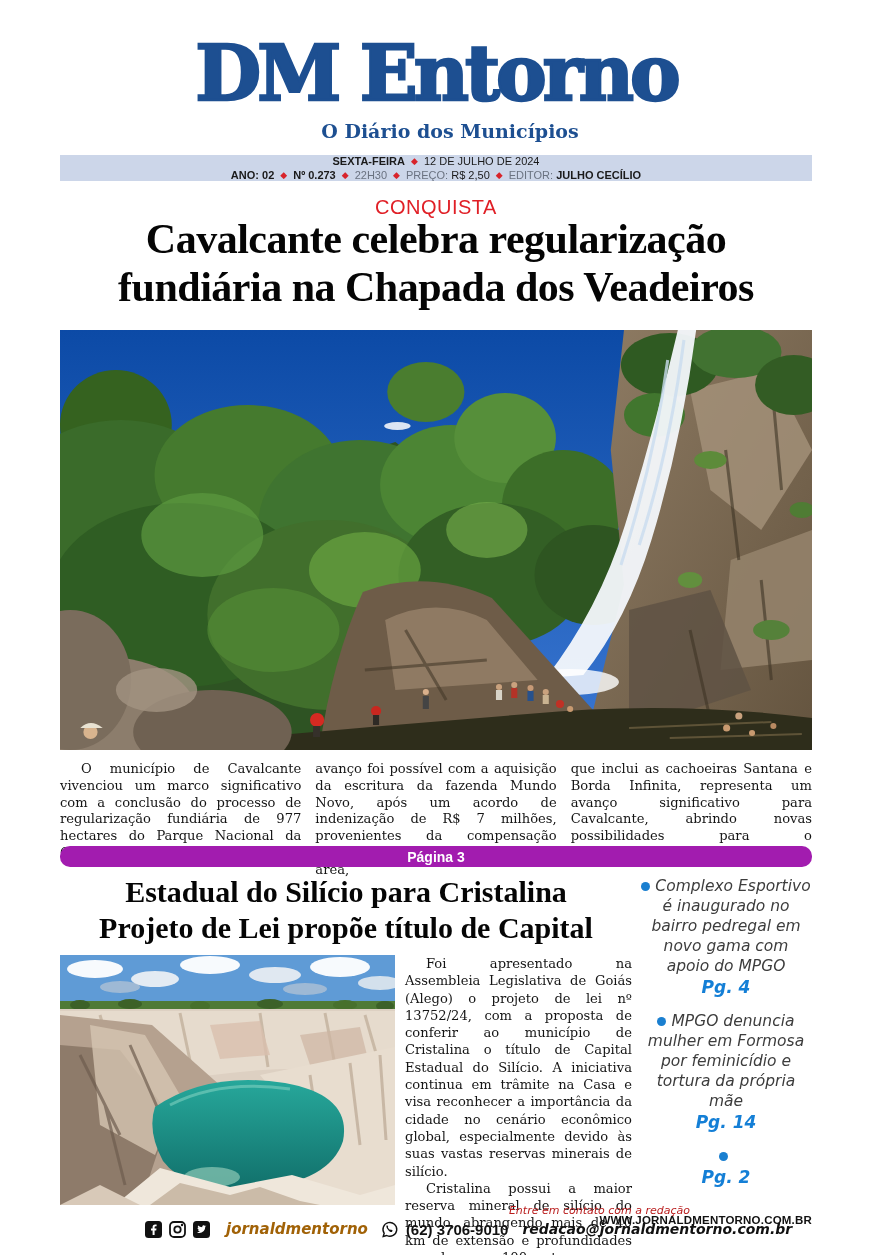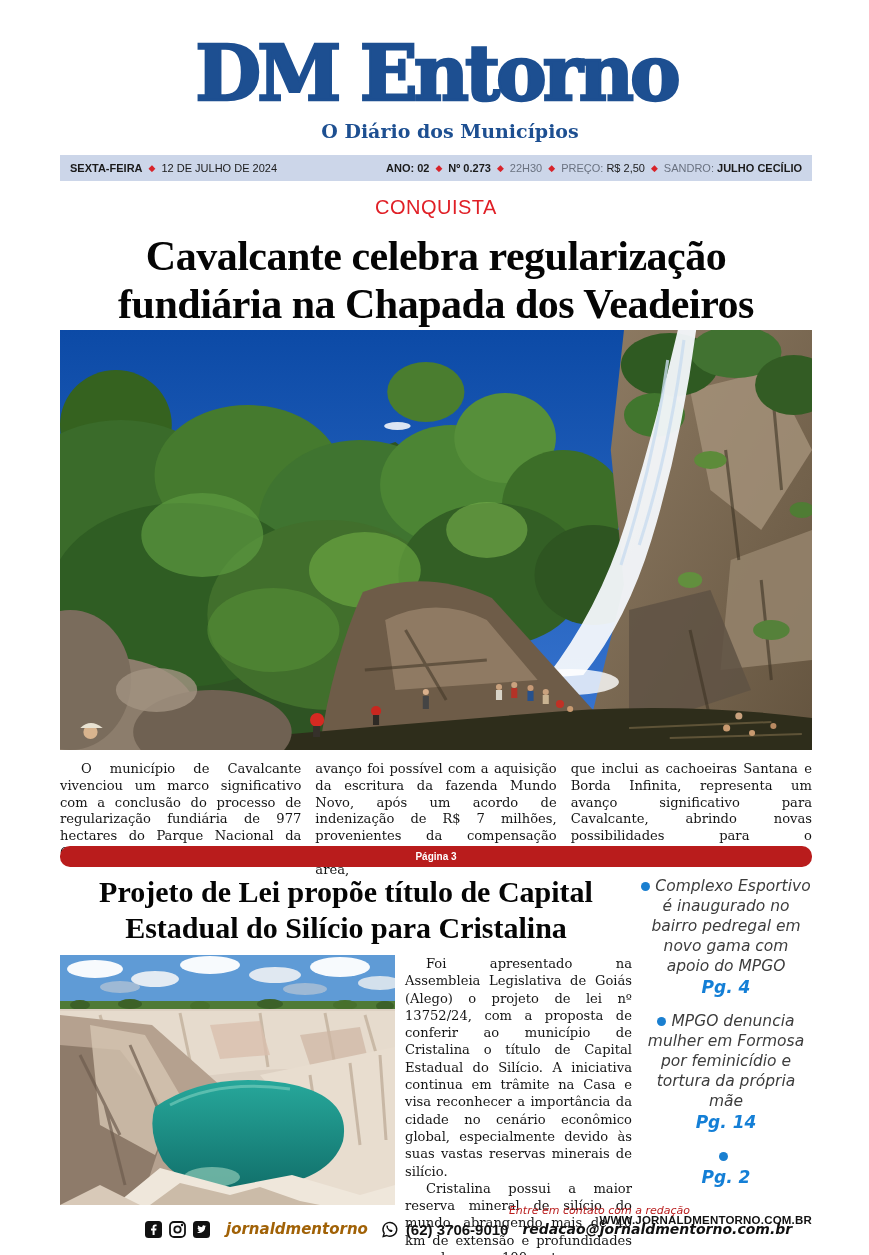--- a/index.html
+++ b/index.html
@@ -9,39 +9,39 @@
 
   
   .masthead { top:28px; height:128px; text-align:center; }
   .logo { font-family:"DejaVu Serif", serif; font-weight:bold; font-size:76px; line-height:92px;
           color:#1d4f91; letter-spacing:-4px; -webkit-text-stroke:2.5px #1d4f91; }
   .tagline { font-family:"DejaVu Serif", serif; font-weight:bold; font-size:19px; color:#1d4f91;
              margin-top:0px; transform:translateX(14px); }
 
   
   .datebar { top:155px; height:26px; background:#ccd6e9; display:flex; align-items:center;
-             justify-content:space-between; padding:0 10px; font-size:11px; color:#1a1a1a; }
+             justify-content:space-between; padding:0 10px; font-size:11px; color:#1a1a1a;flex-direction:column; }
   .datebar .seg { display:flex; align-items:center; white-space:nowrap; }
   .datebar .b { font-weight:bold; }
   .datebar .gray { color:#6a7280; }
   .diamond { color:#d8232a; font-size:9px; margin:0 6px; }
 
   
   .kicker { top:196px; text-align:center; font-weight:normal; font-size:20px; color:#e01f26; letter-spacing:.5px; }
-  .headline1 { top:232px; text-align:center; font-family:"Liberation Serif", serif; font-weight:bold;
+  .headline1 { top:215px; text-align:center; font-family:"Liberation Serif", serif; font-weight:bold;
                font-size:42px; line-height:48px; color:#050505; letter-spacing:-.5px; }
   .photo1 { top:330px; height:420px; }
   .photo1 svg, .photo2 svg { width:100%; height:100%; display:block; }
 
   .cols { top:761px; height:84px; display:grid; grid-template-columns:1fr 1fr 1fr; column-gap:14px;
           font-family:"DejaVu Serif", serif; font-size:13.1px; line-height:16.8px; text-align:justify; color:#151515; }
   .cols .indent { text-indent:1.6em; }
 
-  .pagebar { top:846px; height:21px; background:#b91c1c; border-radius:10px; display:flex;
-             align-items:center; justify-content:center; color:#fff; font-weight:bold; font-size:10px; }
+  .pagebar { top:846px; height:21px; background:#a21caf; border-radius:10px; display:flex;
+             align-items:center; justify-content:center; color:#fff; font-weight:bold; font-size:14px; }
 
   
   .section2 { top:874px; height:332px; }
   .leftzone { position:absolute; left:0; top:0; width:572px; }
   .headline2 { text-align:center; font-family:"Liberation Serif", serif; font-weight:bold;
                font-size:30px; line-height:36px; color:#050505; }
   .mediarow { position:absolute; top:81px; left:0; width:572px; height:250px;padding-left:8px; }
   .photo2 { position:absolute; left:0; top:0; width:335px; height:250px; }
   .story2text { position:absolute; left:345px; top:0; width:227px; font-family:"DejaVu Serif", serif;
                 font-size:13.1px; line-height:17.3px; text-align:justify; color:#151515; }
@@ -88,21 +88,21 @@
     <span class="seg">
       <span class="b">ANO: 02</span>
       <span class="diamond">◆</span>
       <span class="b">Nº 0.273</span>
       <span class="diamond">◆</span>
       <span class="gray">22H30</span>
       <span class="diamond">◆</span>
       <span class="gray">PREÇO:</span>&nbsp;
       <span>R$ 2,50</span>
       <span class="diamond">◆</span>
-      <span class="gray">SANDRO:</span>&nbsp;
+      <span class="gray">EDITOR:</span>&nbsp;
       <span class="b">JULHO CECÍLIO</span>
     </span>
   </div>
 
   <div class="content kicker">CONQUISTA</div>
   <div class="content headline1">
     <div>Cavalcante celebra regularização</div>
     <div>fundiária na Chapada dos Veadeiros</div>
   </div>
 
@@ -203,22 +203,22 @@
     <div class="indent">O município de Cavalcante vivenciou um marco significativo com a conclusão do processo de regularização fundiária de 977 hectares do Parque Nacional da Chapada dos Veadeiros. Esse</div>
     <div>avanço foi possível com a aquisição da escritura da fazenda Mundo Novo, após um acordo de indenização de R$ 7 milhões, provenientes da compensação ambiental. A regularização desta área,</div>
     <div>que inclui as cachoeiras Santana e Borda Infinita, representa um avanço significativo para Cavalcante, abrindo novas possibilidades para o desenvolvimento local.</div>
   </div>
 
   <div class="content pagebar">Página 3</div>
 
   <div class="content section2">
     <div class="leftzone">
       <div class="headline2">
+        <div>Estadual do Silício para Cristalina</div>
         <div>Projeto de Lei propõe título de Capital</div>
-        <div>Estadual do Silício para Cristalina</div>
       </div>
       <div class="mediarow">
 
         <div class="photo2">
           <svg viewBox="0 0 335 250" preserveAspectRatio="none">
             <defs>
               <linearGradient id="lake" x1="0" y1="0" x2="0" y2="1">
                 <stop offset="0" stop-color="#27a89b"></stop>
                   <stop offset="1" stop-color="#11706b"></stop>
               </linearGradient>

